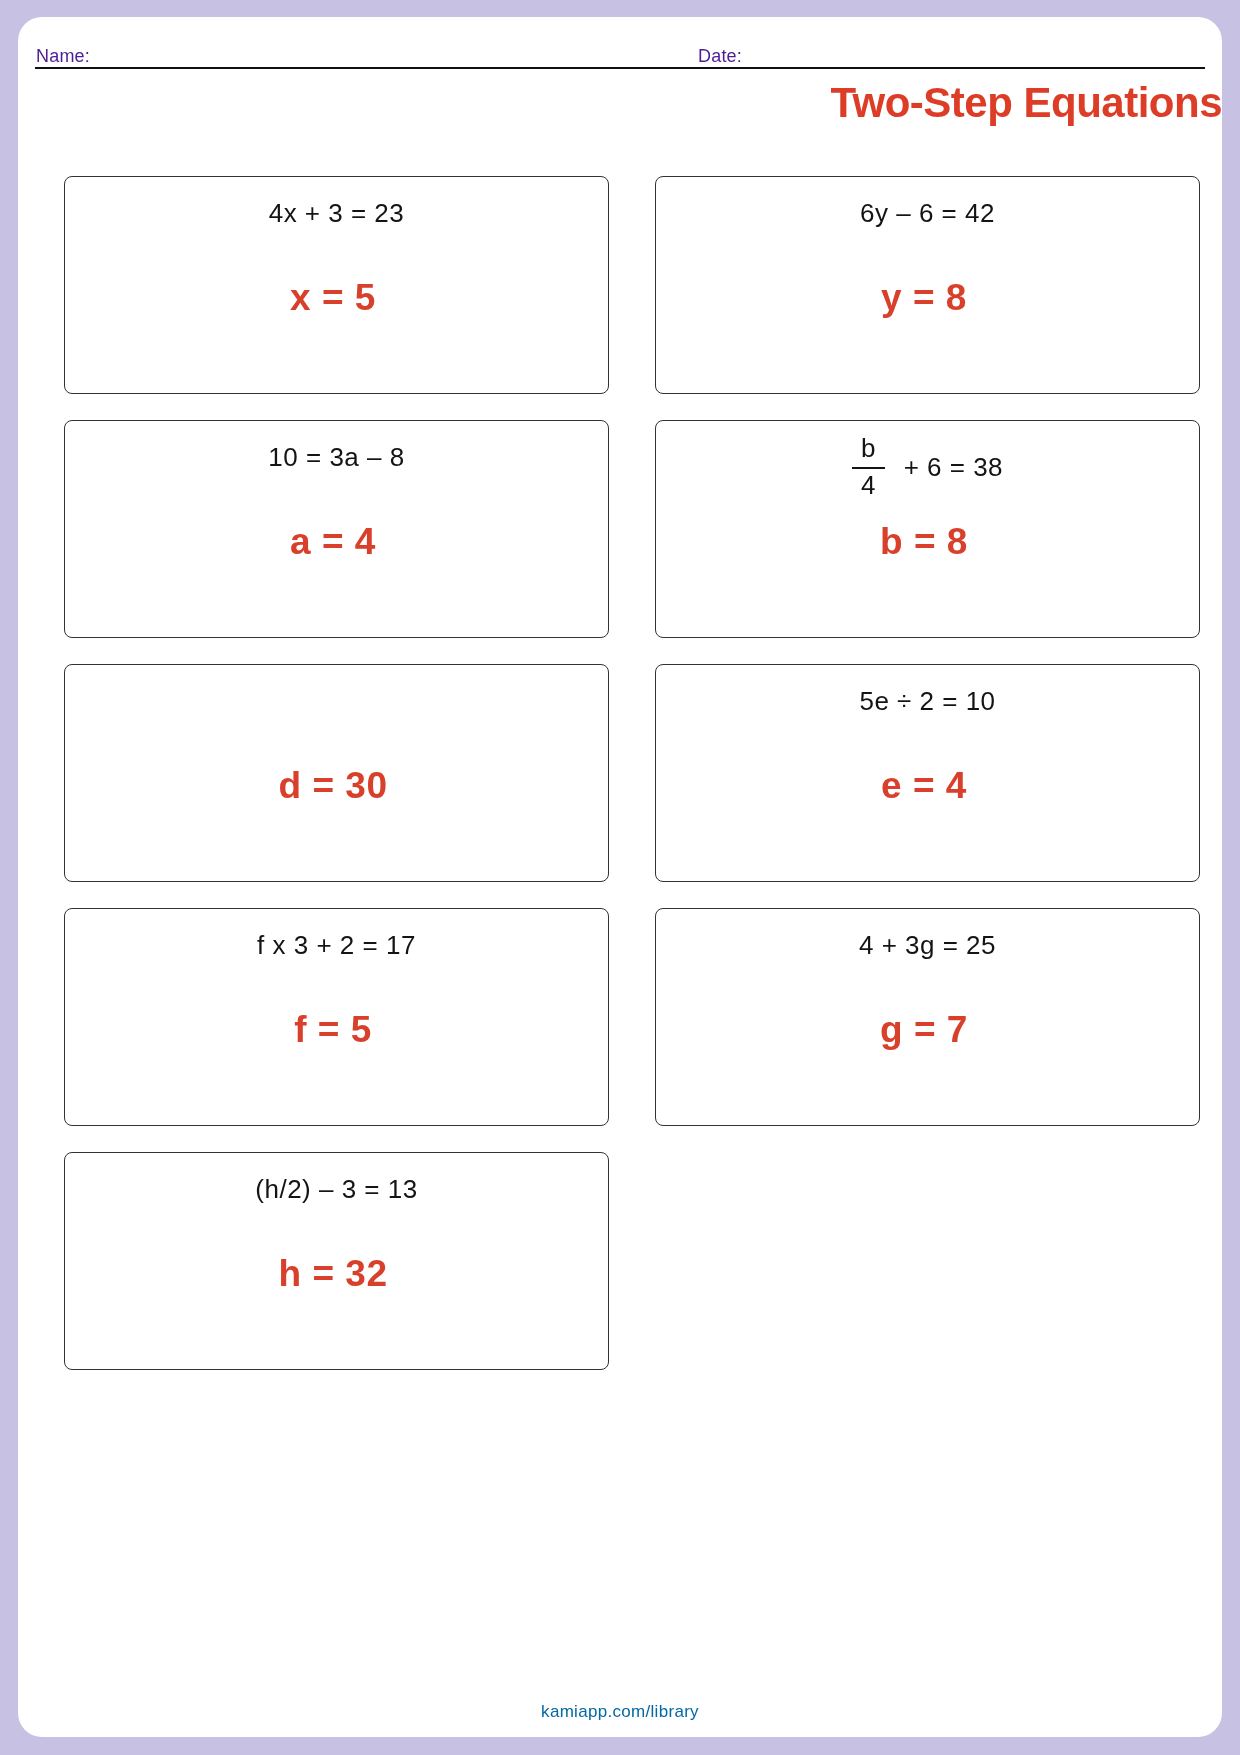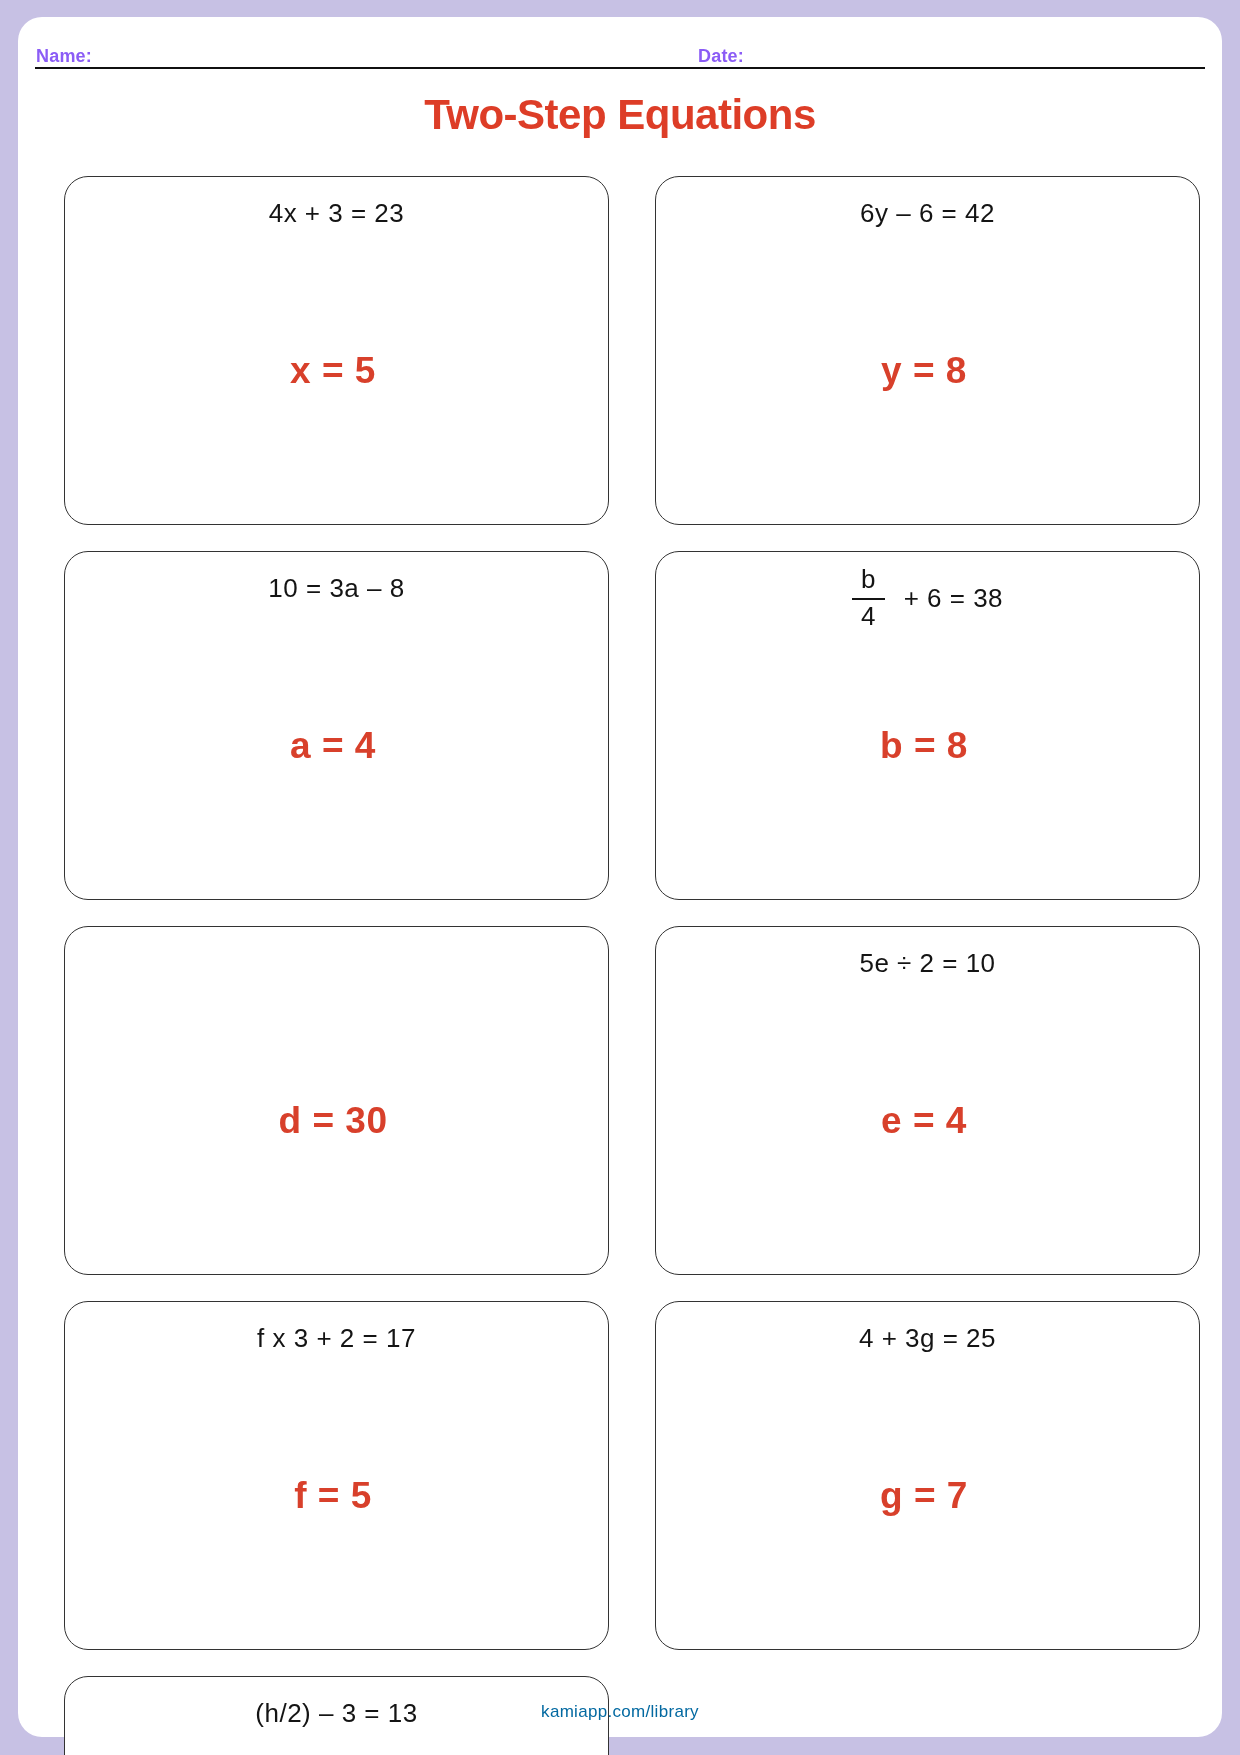--- a/index.html
+++ b/index.html
@@ -14,58 +14,57 @@
     position: absolute;
     left: 18px; top: 17px; right: 18px; bottom: 18px;
     background: #ffffff;
     border-radius: 24px;
   }
   
   .field-label {
     position: absolute;
     top: 29px;
     font-size: 18px;
-    font-weight: 700;
-    color: #8b5cf6;
+    font-weight: 400;
+    color: #4c1d95;
     letter-spacing: 0.2px;
   }
   .name-label { left: 18px; }
   .date-label { left: 680px; }
   .divider {
     position: absolute;
     top: 50px; left: 17px;
     width: 1170px;
     border: 0;
     border-top: 2px solid #101010;
     margin: 0;
   }
   .page-title {
     position: absolute;
     top: 62px; left: 0; right: 0;
-    text-align: center;
+    text-align: right;
     font-size: 42px;
     font-weight: 700;
     letter-spacing: -0.5px;
     color: #dd3d27;
-    margin-top: 12px;
   }
   
   .grid {
     position: absolute;
     top: 159px; left: 22px;
     display: grid;
     grid-template-columns: 569px 569px;
     column-gap: 22px;
     row-gap: 26px;
   }
   .card {
-    height: 349px;
+    height: 218px;
     background: #ffffff;
     border: 1.6px solid #333333;
-    border-radius: 24px;
+    border-radius: 8px;
     position: relative;
     box-sizing: border-box;
     margin-left: 24px;
   }
   .equation {
     position: absolute;
     top: 0; left: 0; right: 0;
     padding-top: 21px;
     text-align: center;
     font-size: 26px;

